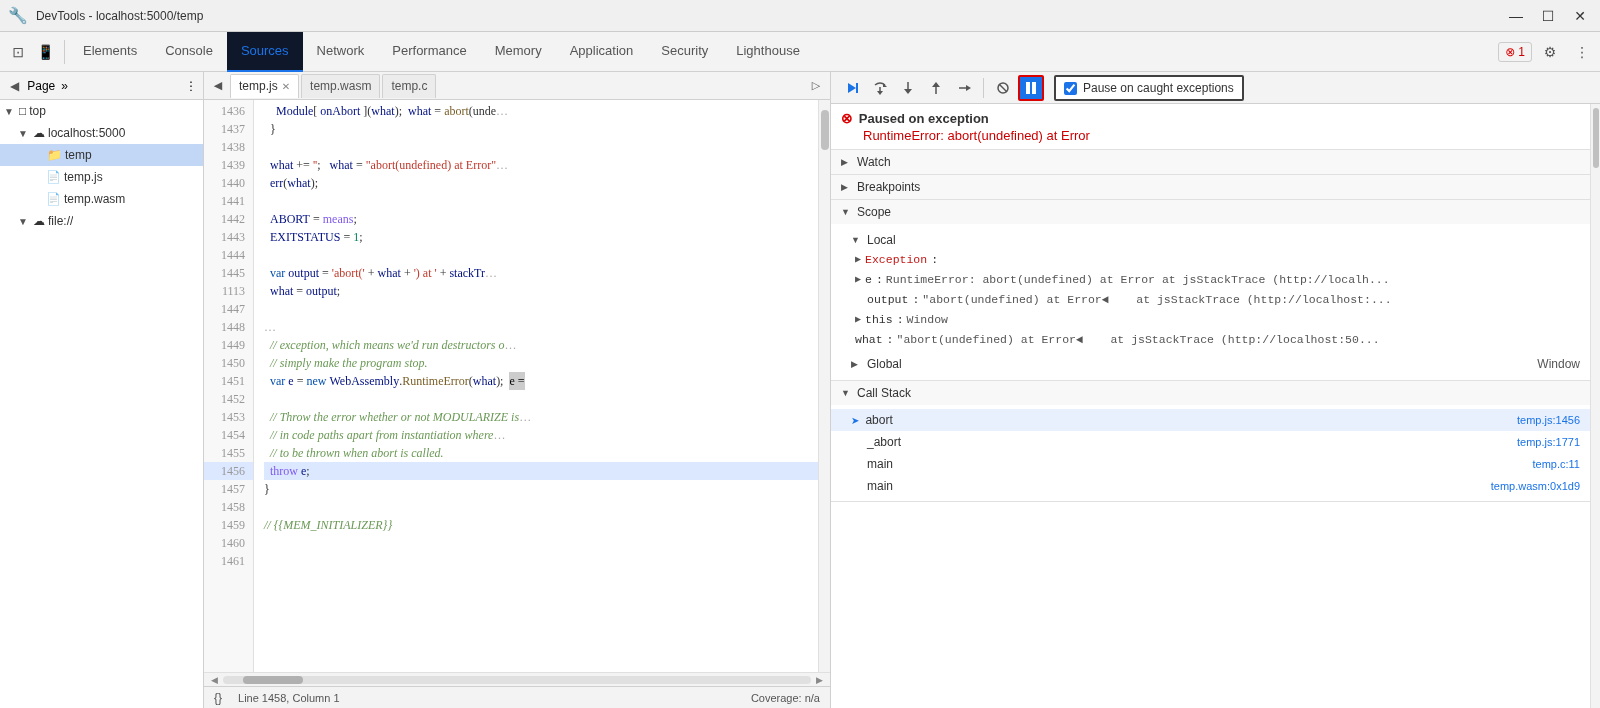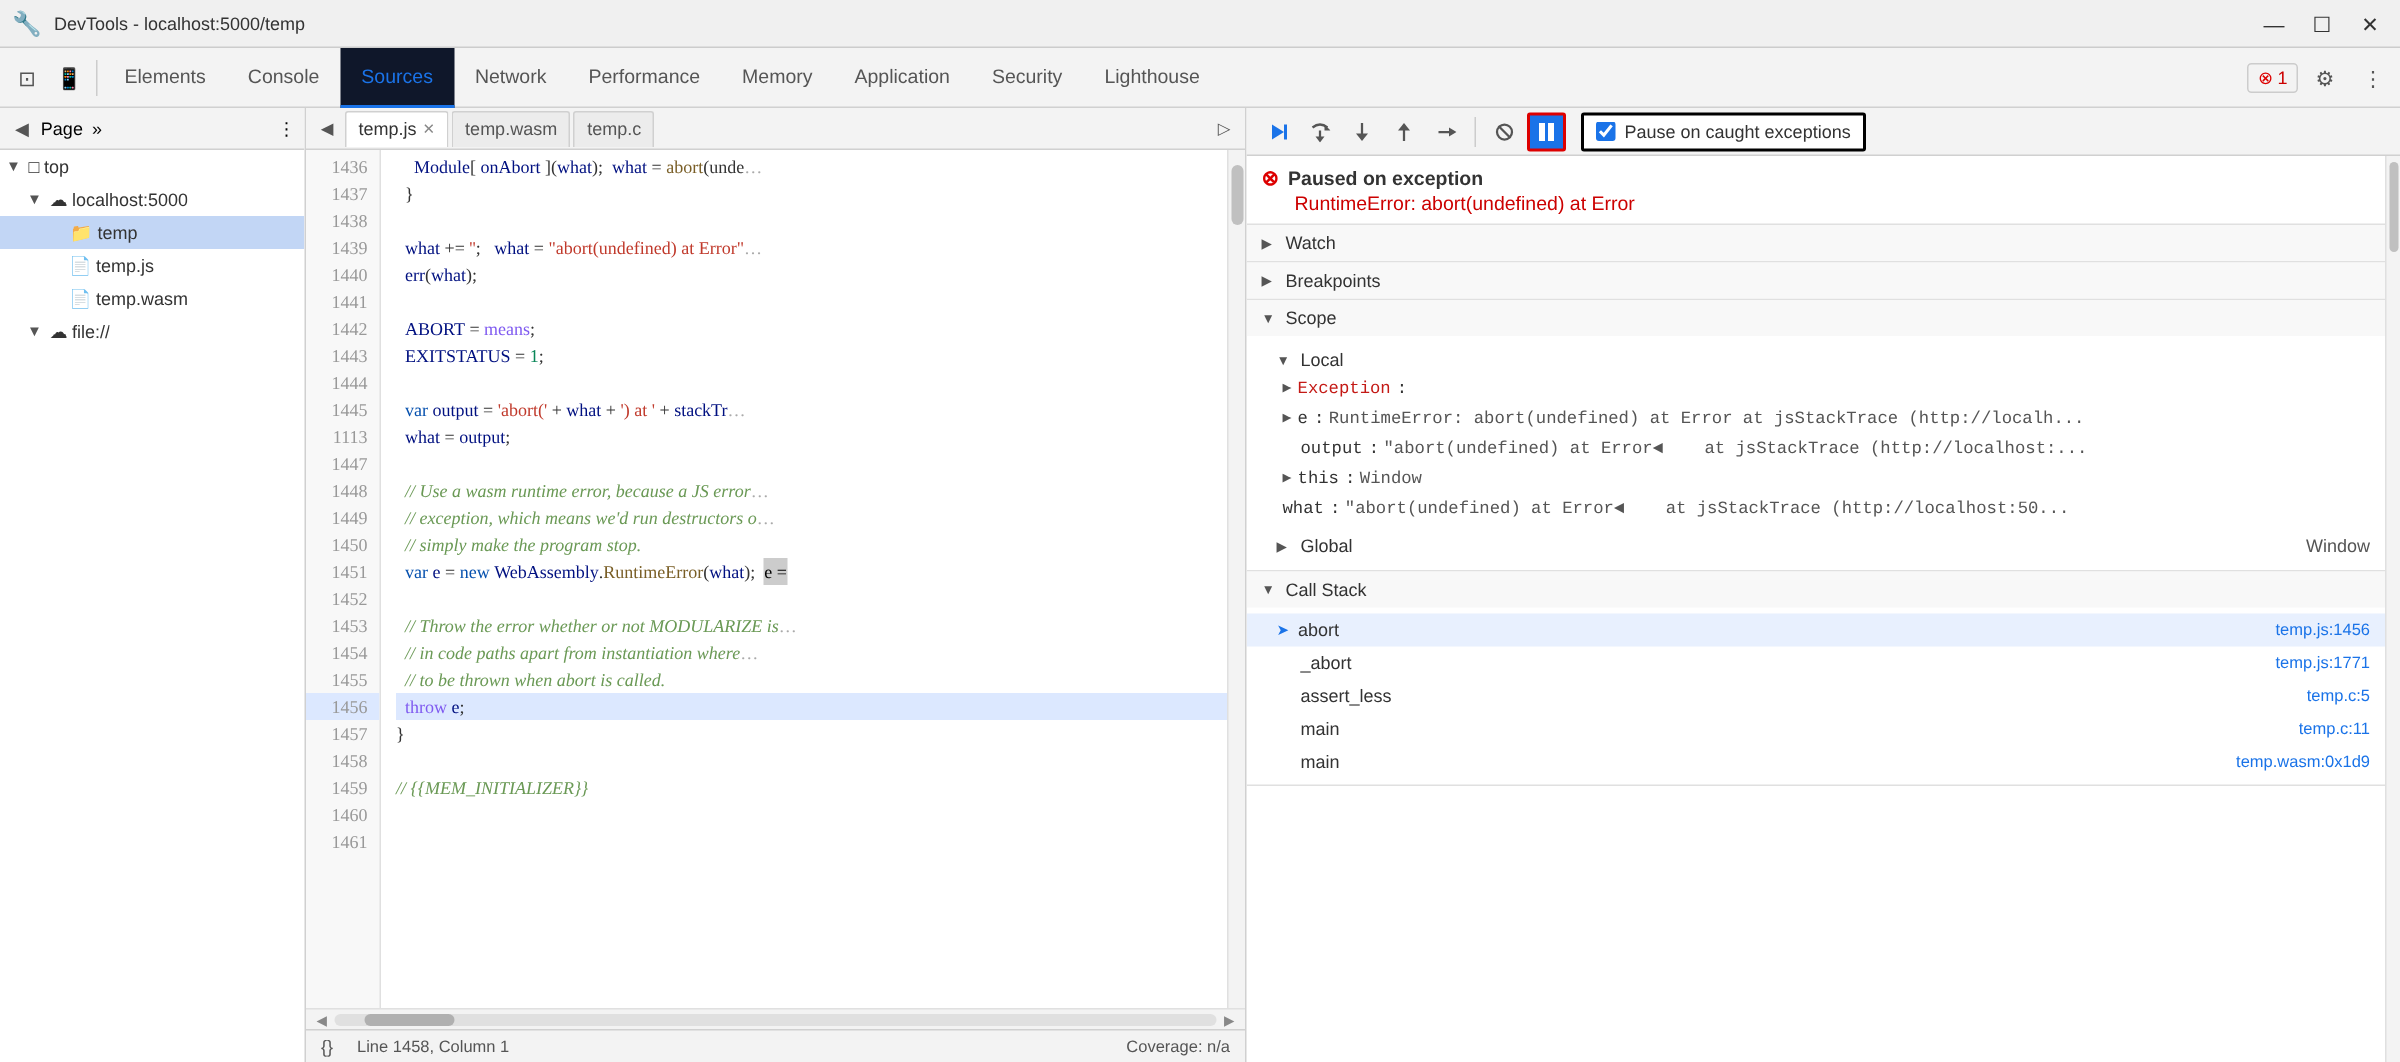--- a/index.html
+++ b/index.html
@@ -149,22 +149,22 @@
       width: 26px; height: 26px; display: flex; align-items: center; justify-content: center;
       cursor: pointer; border: 1px solid transparent; border-radius: 2px;
       font-size: 14px; color: #555;
     }
     .dbg-btn.active { background: #1a73e8; color: #fff; border-color: #1a73e8; }
     .dbg-btn.paused { border: 2px solid #d00; }
     .dbg-separator { width: 1px; height: 20px; background: #ccc; margin: 0 4px; }
 
     
     #pause-exceptions {
-      display: flex; align-items: center; gap: 6px;
-      padding: 4px 8px; border: 2px solid #000000; background: #fff;
+      display: flex; align-items: flex-end; gap: 6px;
+      padding: 4px 8px; border: 2px solid #404040; background: #fff;
       font-size: 12px; color: #333; cursor: pointer; border-radius: 2px;
     }
     #pause-exceptions input[type=checkbox] { accent-color: #1a73e8; cursor: pointer; }
 
     
     #exception-banner {
       background: #fff; border-bottom: 1px solid #e0e0e0;
       padding: 6px 10px;
     }
     .exception-title {
@@ -353,21 +353,21 @@
         <div class="code-line"></div>
         <div class="code-line"><span class="var-name">&nbsp;&nbsp;what</span><span style="color:#333;"> += </span><span class="str">''</span><span style="color:#333;">;   </span><span class="var-name">what</span><span style="color:#333;"> = </span><span class="str">"abort(undefined) at Error"</span><span style="color:#aaa;">…</span></div>
         <div class="code-line"><span class="var-name">&nbsp;&nbsp;err</span><span style="color:#333;">(</span><span class="var-name">what</span><span style="color:#333;">);</span></div>
         <div class="code-line"></div>
         <div class="code-line"><span class="var-name">&nbsp;&nbsp;ABORT</span><span style="color:#333;"> = </span><span class="kw">means</span><span style="color:#333;">;</span></div>
         <div class="code-line"><span class="var-name">&nbsp;&nbsp;EXITSTATUS</span><span style="color:#333;"> = </span><span class="num">1</span><span style="color:#333;">;</span></div>
         <div class="code-line"></div>
         <div class="code-line"><span class="kw2">&nbsp;&nbsp;var</span><span style="color:#333;"> </span><span class="var-name">output</span><span style="color:#333;"> = </span><span class="str">'abort('</span><span style="color:#333;"> + </span><span class="var-name">what</span><span style="color:#333;"> + </span><span class="str">') at '</span><span style="color:#333;"> + </span><span class="var-name">stackTr</span><span style="color:#aaa;">…</span></div>
         <div class="code-line"><span class="var-name">&nbsp;&nbsp;what</span><span style="color:#333;"> = </span><span class="var-name">output</span><span style="color:#333;">;</span></div>
         <div class="code-line"></div>
-        <div class="code-line"><span class="comment">&nbsp;&nbsp;// Use a wasm runtime error, because a JS error</span><span style="color:#aaa;">…</span></div>
+        <div class="code-line"><span style="color:#aaa;">…</span></div>
         <div class="code-line"><span class="comment">&nbsp;&nbsp;// exception, which means we'd run destructors o</span><span style="color:#aaa;">…</span></div>
         <div class="code-line"><span class="comment">&nbsp;&nbsp;// simply make the program stop.</span></div>
         <div class="code-line"><span class="kw2">&nbsp;&nbsp;var</span><span style="color:#333;"> </span><span class="var-name">e</span><span style="color:#333;"> = </span><span class="kw2">new</span><span style="color:#333;"> </span><span class="var-name">WebAssembly</span><span style="color:#333;">.</span><span class="fn">RuntimeError</span><span style="color:#333;">(</span><span class="var-name">what</span><span style="color:#333;">);  </span><span style="background:#ccc;">e =</span></div>
         <div class="code-line"></div>
         <div class="code-line"><span class="comment">&nbsp;&nbsp;// Throw the error whether or not MODULARIZE is</span><span style="color:#aaa;">…</span></div>
         <div class="code-line"><span class="comment">&nbsp;&nbsp;// in code paths apart from instantiation where</span><span style="color:#aaa;">…</span></div>
         <div class="code-line"><span class="comment">&nbsp;&nbsp;// to be thrown when abort is called.</span></div>
         <div class="code-line highlight"><span class="kw">&nbsp;&nbsp;throw</span><span style="color:#333;"> </span><span class="var-name">e</span><span style="color:#333;">;</span></div>
         <div class="code-line"><span style="color:#333;">}</span></div>
         <div class="code-line"></div>
@@ -540,24 +540,20 @@
                 <span class="call-arrow" style="color:#1a73e8;">➤</span>
                 <span class="call-fn">abort</span>
                 <span class="call-loc">temp.js:1456</span>
               </div>
 
               <div class="call-item">
                 <span class="call-fn" style="padding-left:16px;">_abort</span>
                 <span class="call-loc">temp.js:1771</span>
               </div>
 
-              <div class="call-item">
-                <span class="call-fn" style="padding-left:16px;">assert_less</span>
-                <span class="call-loc">temp.c:5</span>
-              </div>
 
               <div class="call-item">
                 <span class="call-fn" style="padding-left:16px;">main</span>
                 <span class="call-loc">temp.c:11</span>
               </div>
 
               <div class="call-item">
                 <span class="call-fn" style="padding-left:16px;">main</span>
                 <span class="call-loc">temp.wasm:0x1d9</span>
               </div>

